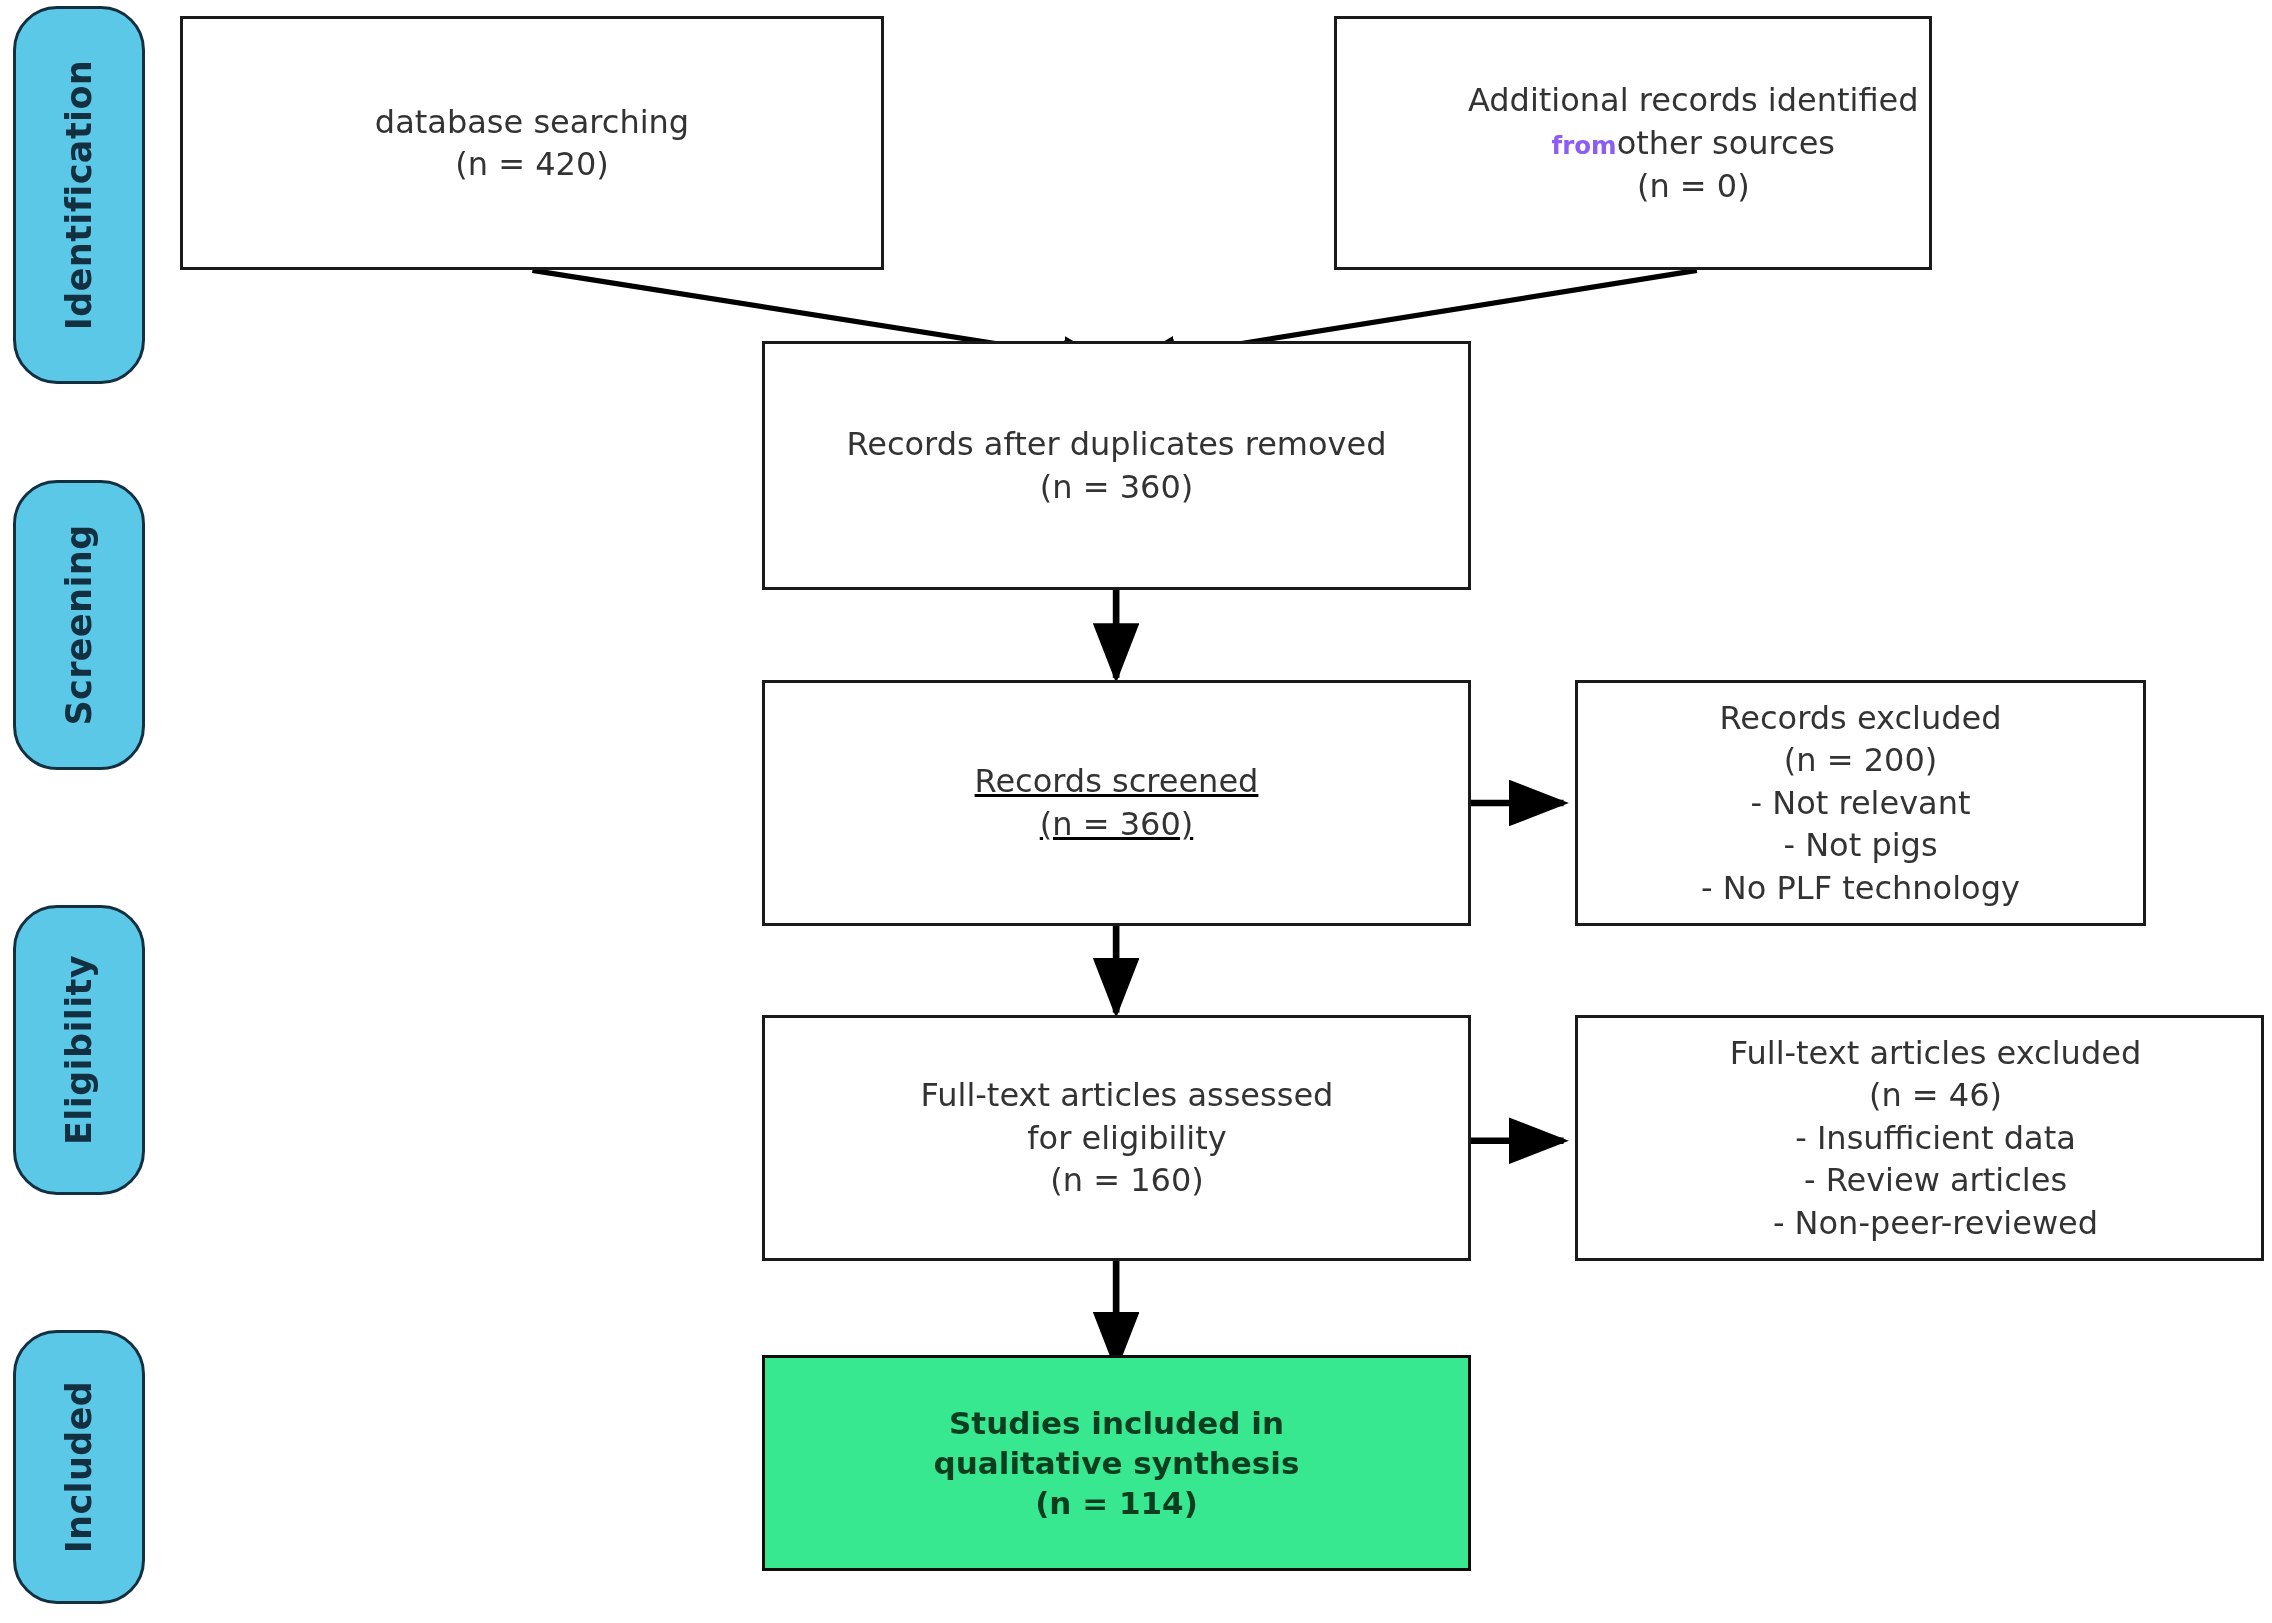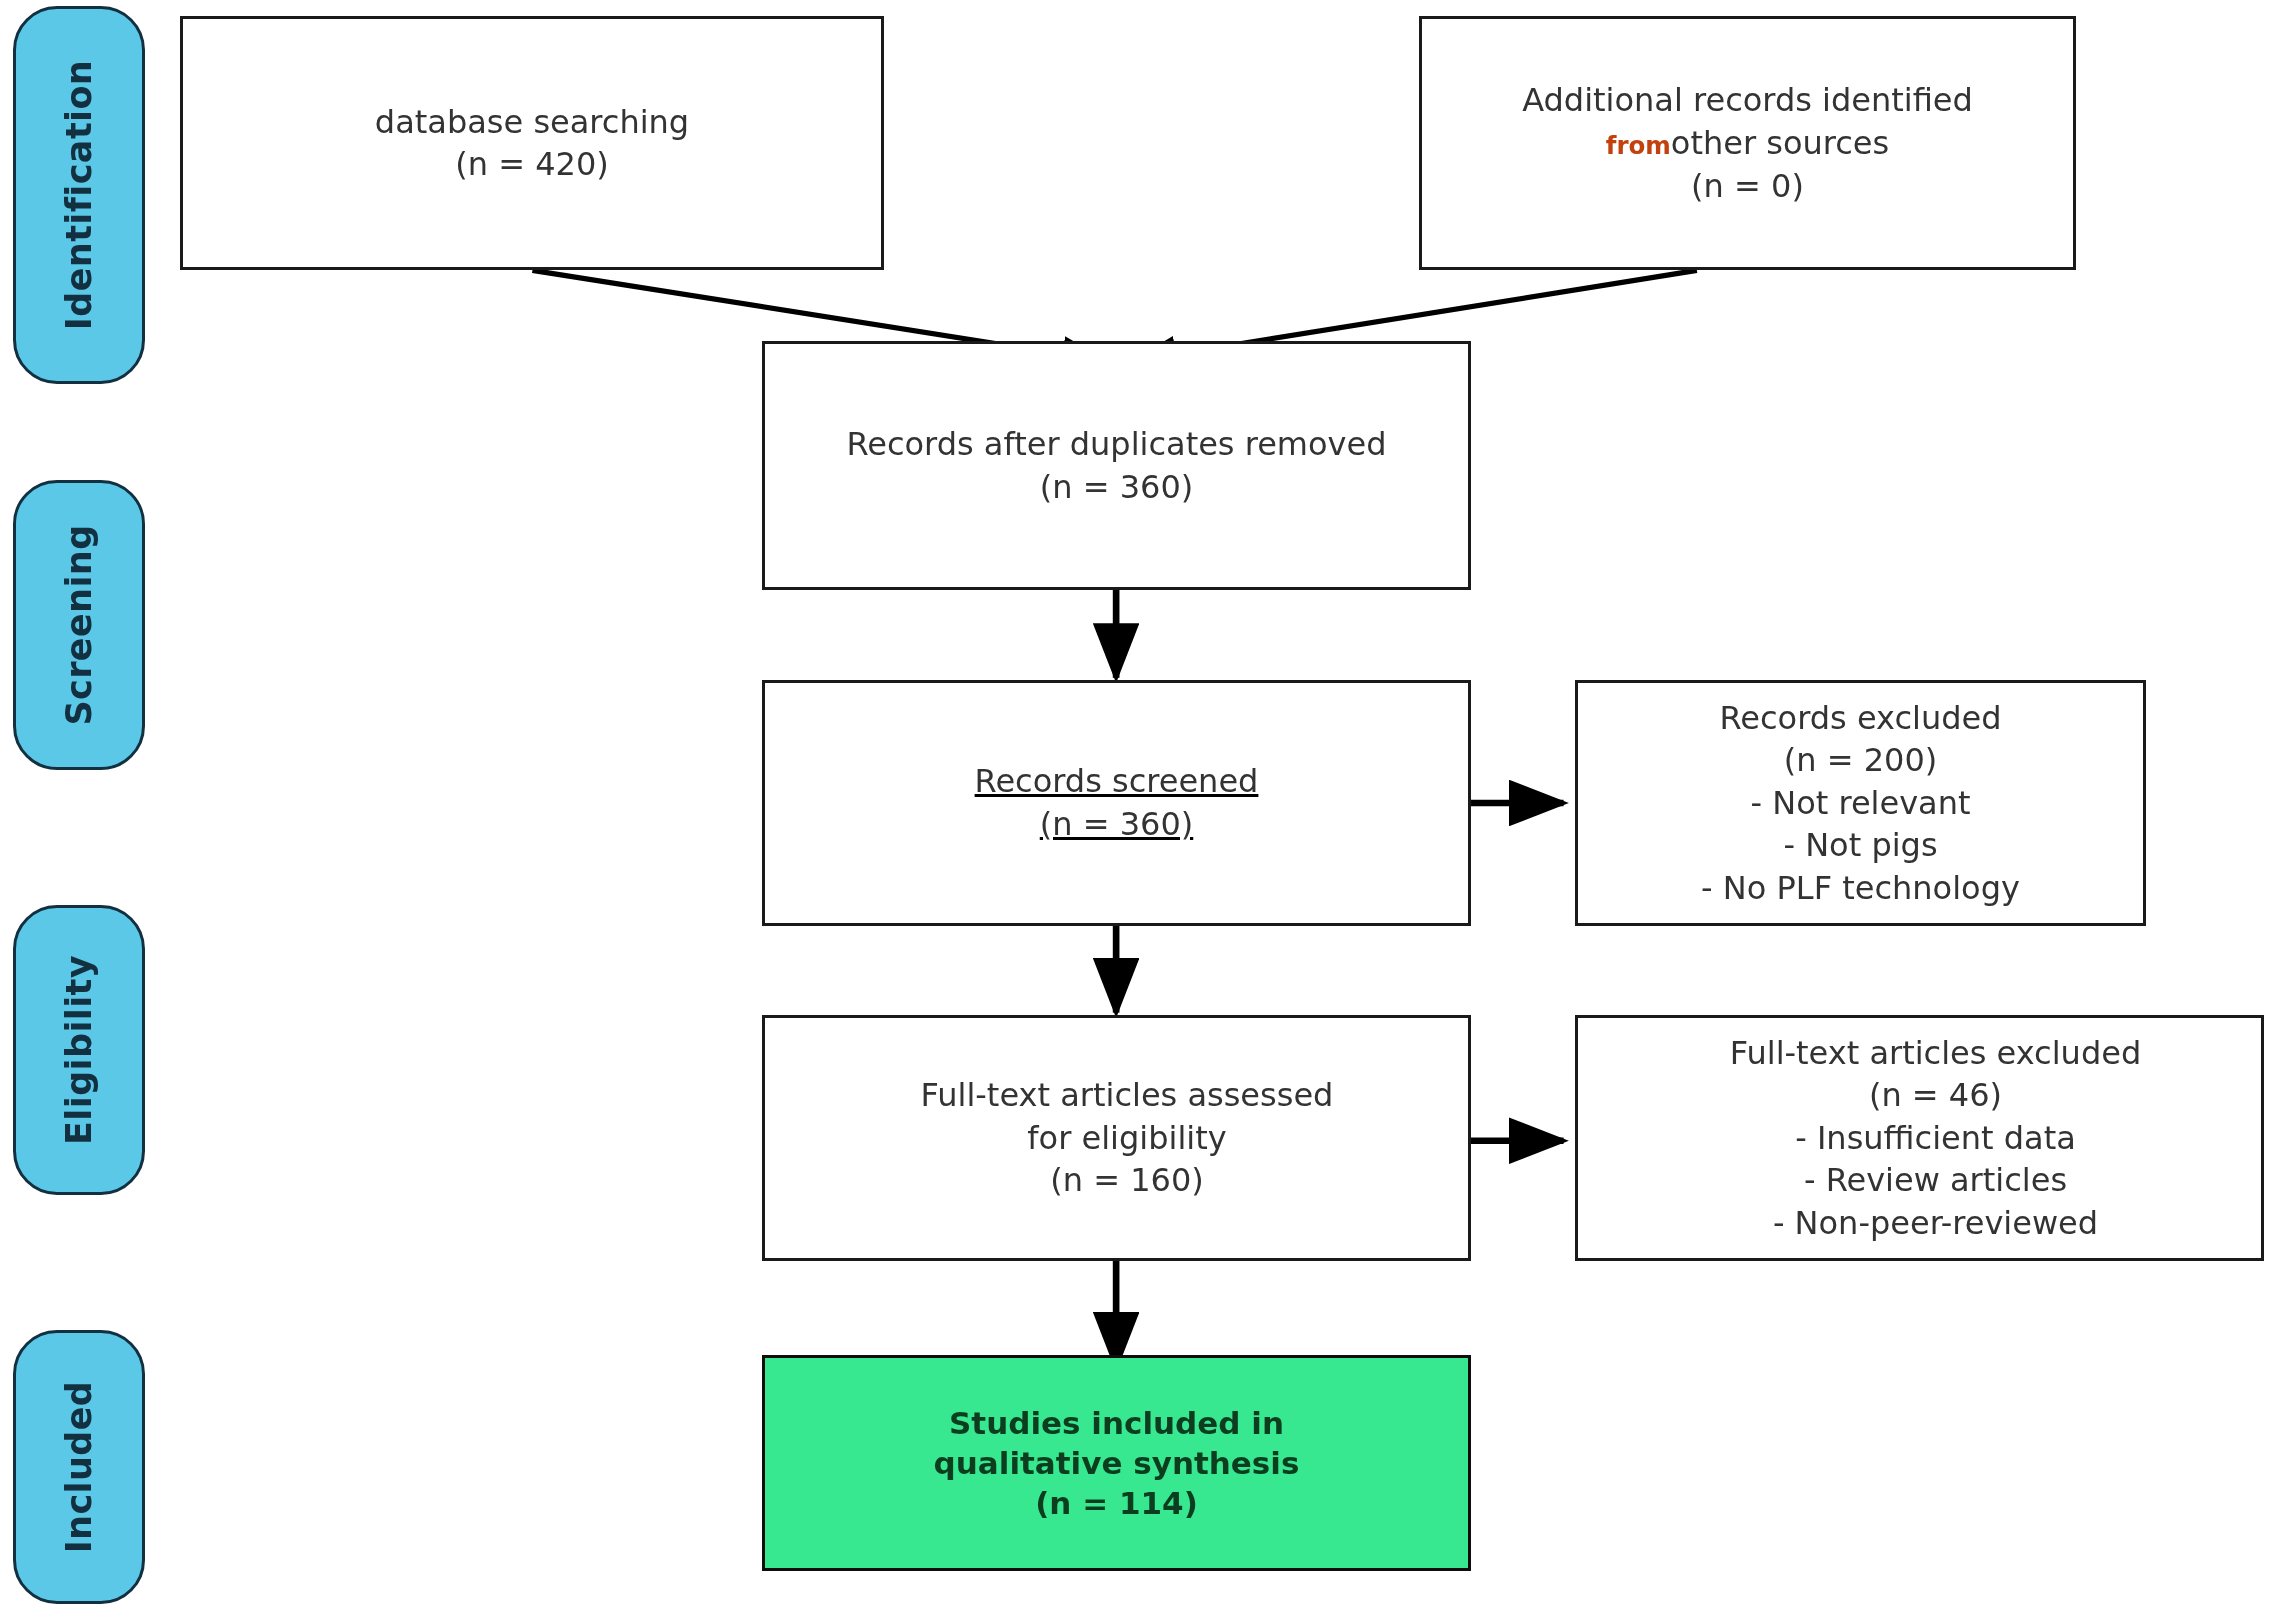--- a/index.html
+++ b/index.html
@@ -69,21 +69,21 @@
   }
   .included-box .box-text {
     color: #0c3d1e;
     font-weight: bold;
     font-size: 31px;
     line-height: 1.3;
   }
   .small-from {
     font-size: 24.5px;
     font-weight: 600;
-    color: #c2410c;
+    color: #8b5cf6;
   }
 
   
   #connectors {
     position: absolute;
     left: 0;
     top: 0;
     width: 2273px;
     height: 1623px;
     pointer-events: none;
@@ -146,21 +146,21 @@
     <span class="stage-pill-label">Included</span>
   </div>
 
   <div class="flow-box" style="left:180px; top:16.3px; width:704px; height:254px;">
     <div class="box-text">
       <div>database searching</div>
       <div>(n = 420)</div>
     </div>
   </div>
 
-  <div class="flow-box" style="left:1419px; top:16.3px; width:657px; height:254px;">
+  <div class="flow-box" style="left:1334px; top:16.3px; width:598px; height:254px;justify-content:flex-end;">
     <div class="box-text">
       <div>Additional records identified</div>
       <div>
         <span class="small-from">from</span><span>other sources</span>
       </div>
       <div>(n = 0)</div>
     </div>
   </div>
 
   <div class="flow-box" style="left:762px; top:341px; width:709px; height:249px;">

